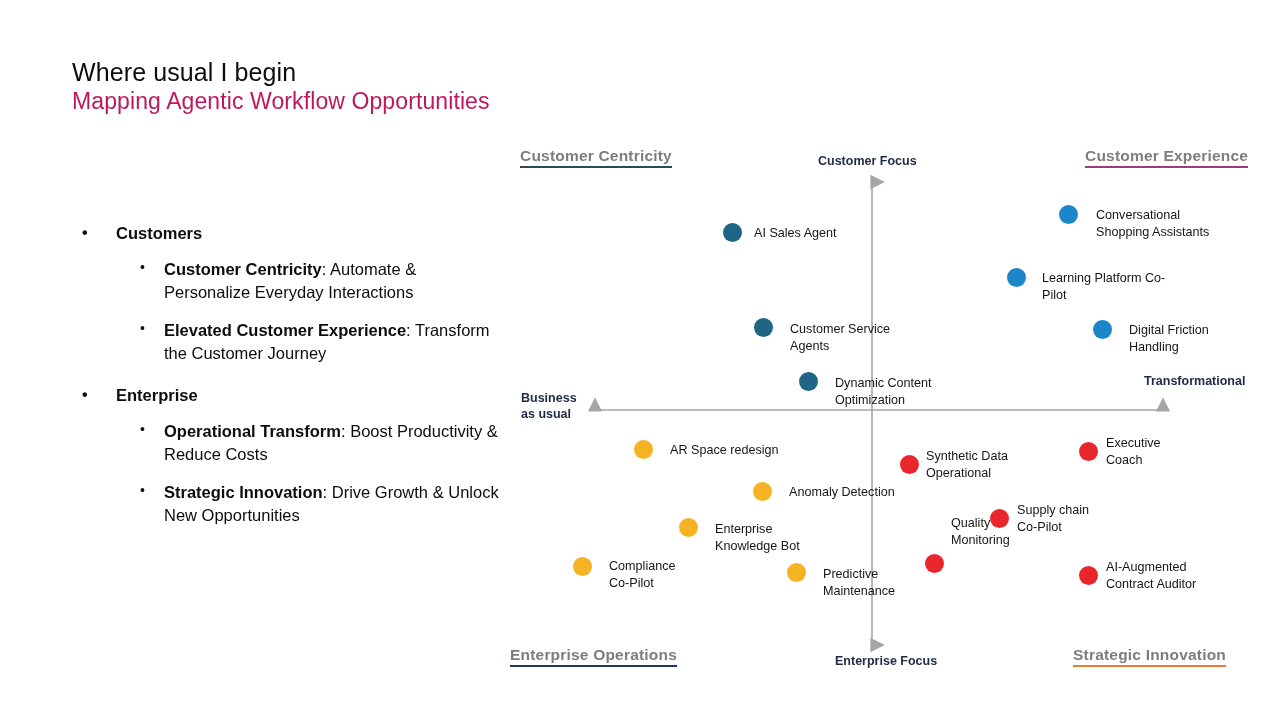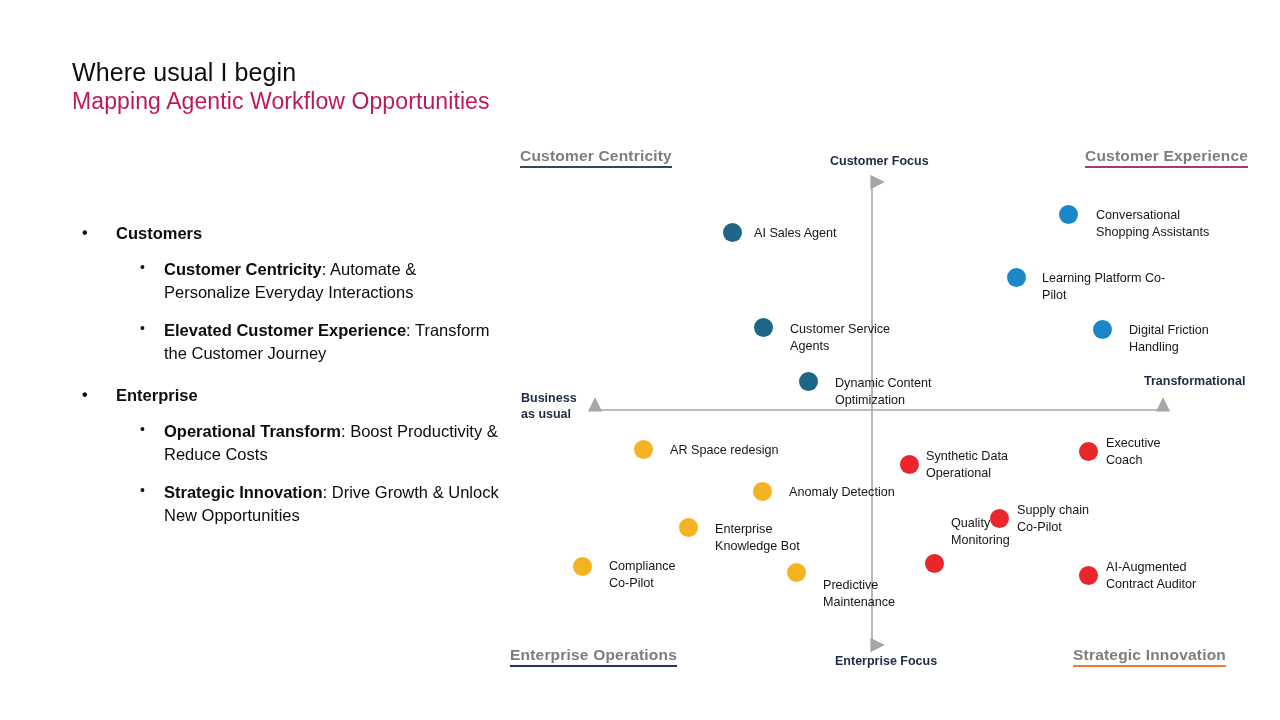--- a/index.html
+++ b/index.html
@@ -114,21 +114,21 @@
 
   
   .ax-lab {
     position: absolute;
     font-size: 12.5px;
     font-weight: bold;
     color: #1f2a44;
     white-space: nowrap;
     line-height: 1.28;
   }
-  #ax-top    { left: 818px; top: 153px; margin-left: 12px; }
+  #ax-top    { left: 818px; top: 153px; }
   #ax-bottom { left: 817px; top: 653px; padding-left: 18px; }
   #ax-left   { left: 521px; top: 390px; }
   #ax-right  { left: 1144px; top: 373px; }
 
   
   .pt {
     position: absolute;
     border-radius: 50%;
     width: 19px;
     height: 19px;
@@ -230,21 +230,21 @@
     <div class="pt-lab" style="left: 670px; top: 442px;">AR Space redesign</div>
     <div class="pt" style="left: 752.5px; top: 481.5px; background: rgb(245, 179, 35);"></div>
     <div class="pt-lab" style="left: 789px; top: 484px;">Anomaly Detection</div>
     <div class="pt" style="left: 678.5px; top: 517.5px; background: rgb(245, 179, 35);"></div>
     <div class="pt-lab" style="left: 715px; top: 521px;">Enterprise
 Knowledge Bot</div>
     <div class="pt" style="left: 572.5px; top: 556.5px; background: rgb(245, 179, 35);"></div>
     <div class="pt-lab" style="left: 609px; top: 558px;">Compliance
 Co-Pilot</div>
     <div class="pt" style="left: 786.5px; top: 562.5px; background: rgb(245, 179, 35);"></div>
-    <div class="pt-lab" style="left: 823px; top: 566px; margin-top: 11px;">Predictive
+    <div class="pt-lab" style="left: 823px; top: 566px;">Predictive
 Maintenance</div>
     <div class="pt" style="left: 1078.5px; top: 441.5px; background: rgb(232, 38, 44);"></div>
     <div class="pt-lab" style="left: 1106px; top: 435px;">Executive
 Coach</div>
     <div class="pt" style="left: 899.5px; top: 454.5px; background: rgb(232, 38, 44);"></div>
     <div class="pt-lab" style="left: 926px; top: 448px;">Synthetic Data
 Operational</div>
     <div class="pt" style="left: 989.5px; top: 508.5px; background: rgb(232, 38, 44);"></div>
     <div class="pt-lab" style="left: 1017px; top: 502px;">Supply chain
 Co-Pilot</div>

